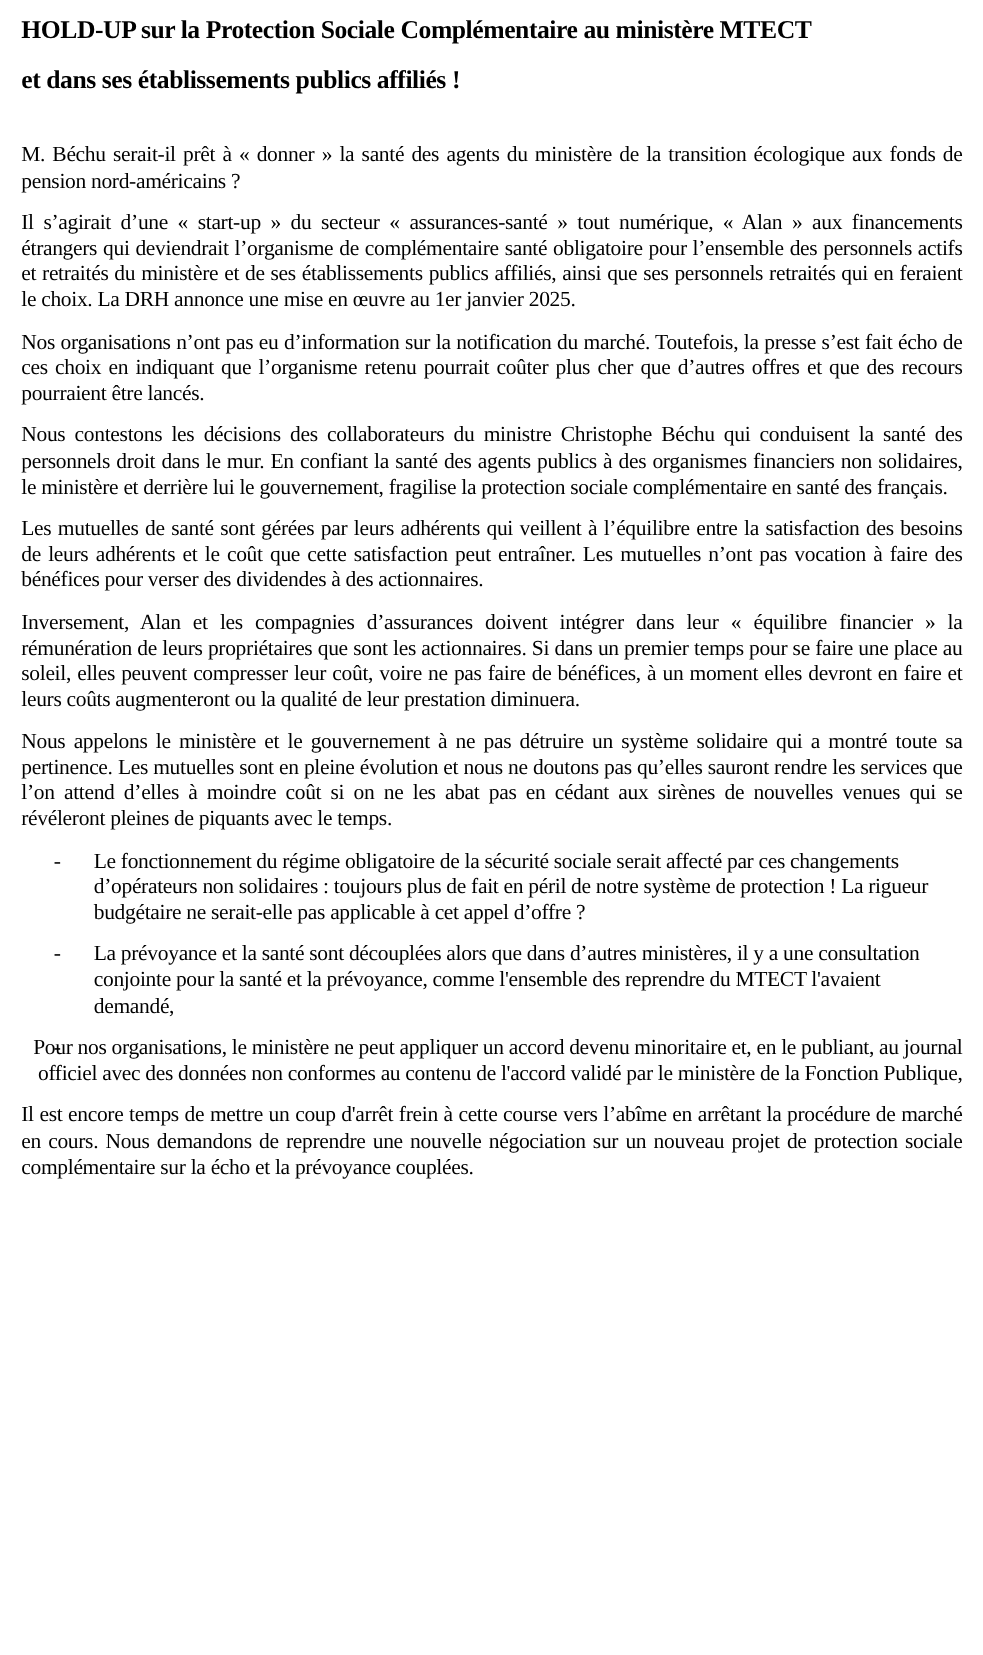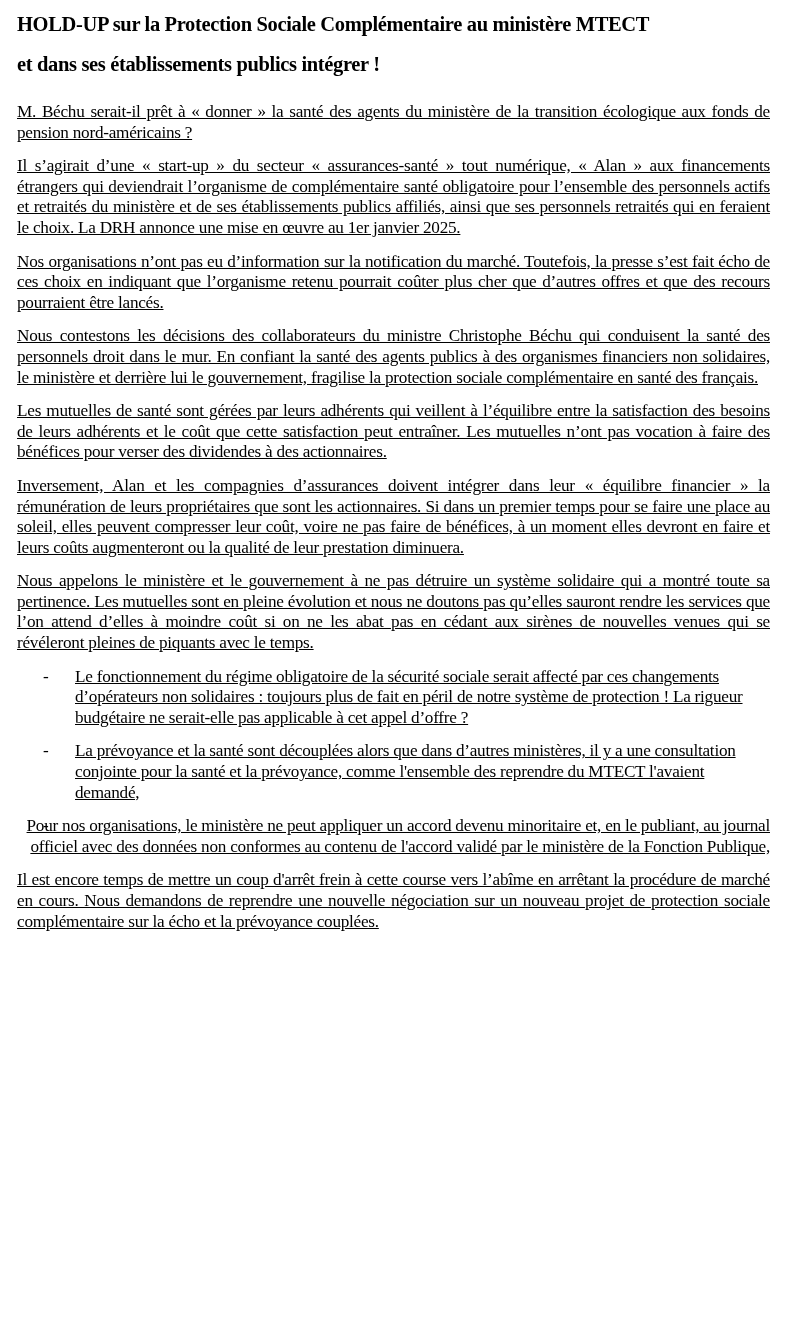--- a/index.html
+++ b/index.html
@@ -24,25 +24,24 @@
     .title {
       margin: 0;
       padding-top: 4px;
       font-weight: bold;
       font-size: 20.5px;
       line-height: 40px;
       letter-spacing: -0.35px;
     }
     .title .line { display: block; }
     .content {
-      margin-top: 18px;
+      margin-top: 30px;
       font-size: 17.2px;
       line-height: 20.6px;
       letter-spacing: -0.25px;
-      text-decoration: underline;
     }
     .content p {
       margin: 0 0 13px 0;
       text-align: justify;
     }
     .content p.left { text-align: right; }
     .bullets {
       list-style: none;
       margin: 0 0 12px 0;
       padding: 0;
@@ -63,21 +62,21 @@
       line-height: 0;
       vertical-align: 6px;
     }
   </style>
 </head>
 <body>
 
 <div class="page">
   <h1 class="title">
     <span class="line">HOLD-UP sur la Protection Sociale Complémentaire au ministère MTECT</span>
-    <span class="line">et dans ses établissements publics intégrer !</span>
+    <span class="line">et dans ses établissements publics affiliés !</span>
   </h1>
 
   <div class="content">
     <p>M. Béchu serait-il prêt à « donner » la santé des agents du ministère de la transition écologique aux fonds de pension nord-américains ?</p>
     <p>Il s’agirait d’une « start-up » du secteur « assurances-santé » tout numérique, « Alan » aux financements étrangers qui deviendrait l’organisme de complémentaire santé obligatoire pour l’ensemble des personnels actifs et retraités du ministère et de ses établissements publics affiliés, ainsi que ses personnels retraités qui en feraient le choix. La DRH annonce une mise en œuvre au 1er janvier 2025.</p>
     <p>Nos organisations n’ont pas eu d’information sur la notification du marché. Toutefois, la presse s’est fait écho de ces choix en indiquant que l’organisme retenu pourrait coûter plus cher que d’autres offres et que des recours pourraient être lancés.</p>
     <p>Nous contestons les décisions des collaborateurs du ministre Christophe Béchu qui conduisent la santé des personnels droit dans le mur. En confiant la santé des agents publics à des organismes financiers non solidaires, le ministère et derrière lui le gouvernement, fragilise la protection sociale complémentaire en santé des français.</p>
     <p>Les mutuelles de santé sont gérées par leurs adhérents qui veillent à l’équilibre entre la satisfaction des besoins de leurs adhérents et le coût que cette satisfaction peut entraîner. Les mutuelles n’ont pas vocation à faire des bénéfices pour verser des dividendes à des actionnaires.</p>
     <p>Inversement, Alan et les compagnies d’assurances doivent intégrer dans leur « équilibre financier » la rémunération de leurs propriétaires que sont les actionnaires. Si dans un premier temps pour se faire une place au soleil, elles peuvent compresser leur coût, voire ne pas faire de bénéfices, à un moment elles devront en faire et leurs coûts augmenteront ou la qualité de leur prestation diminuera.</p>
     <p>Nous appelons le ministère et le gouvernement à ne pas détruire un système solidaire qui a montré toute sa pertinence. Les mutuelles sont en pleine évolution et nous ne doutons pas qu’elles sauront rendre les services que l’on attend d’elles à moindre coût si on ne les abat pas en cédant aux sirènes de nouvelles venues qui se révéleront pleines de piquants avec le temps.</p>

